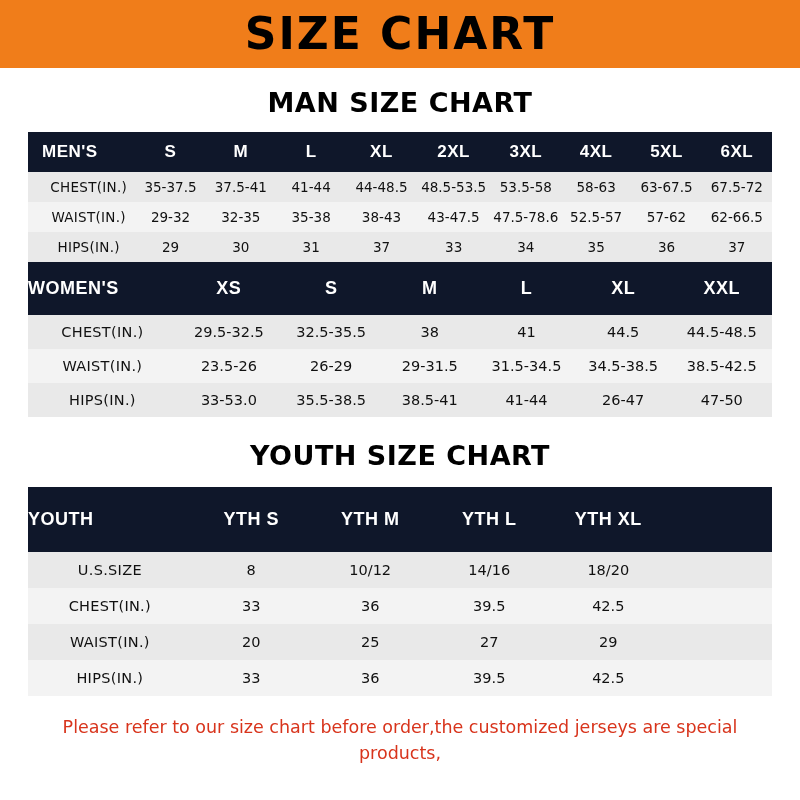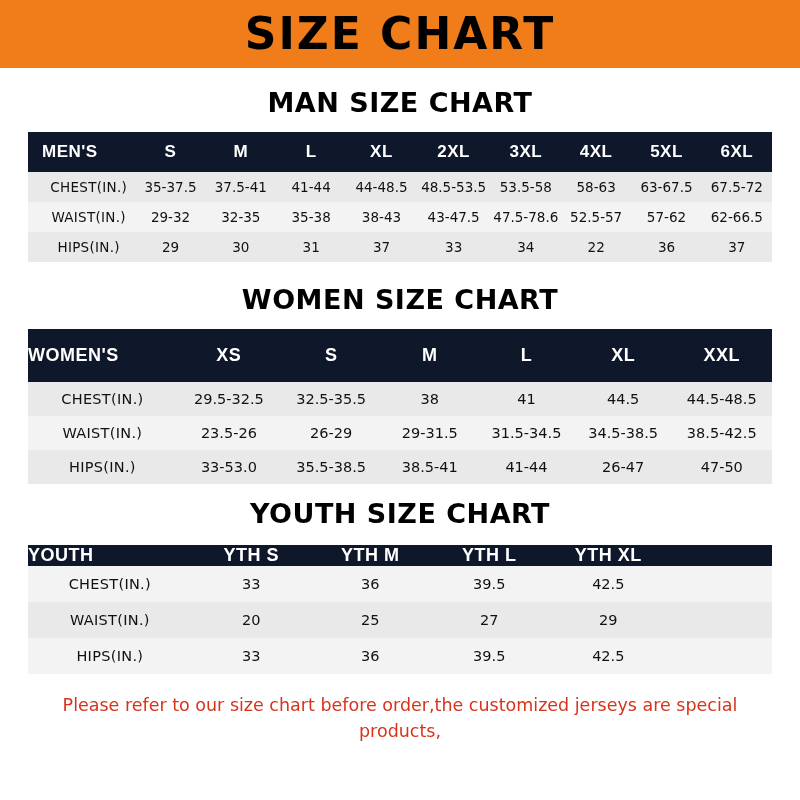--- a/index.html
+++ b/index.html
@@ -45,21 +45,21 @@
   .section-title {
     text-align: center;
     font-family: "DejaVu Sans", sans-serif;
     font-weight: bold;
     font-size: 27px;
     letter-spacing: 0.5px;
     color: #000000;
   }
   .t-man   { margin: 19px 0 14px 0; }
   .t-women { margin: 22px 0 14px 0; }
-  .t-youth { margin: 14px 0 16px 0; }
+  .t-youth { margin: 23px 0 16px 0; }
 
   
   table {
     width: 100%;
     border-collapse: collapse;
     table-layout: fixed;
   }
   thead th {
     background: #0f172a;
     color: #ffffff;
@@ -87,21 +87,21 @@
     letter-spacing: 0.3px;
     padding-left: 14px;
     text-align: center;
   }
   tbody tr.shade-a td { background: #e9e9e9; }
   tbody tr.shade-b td { background: #f3f3f3; }
 
   
   .women thead th { font-size: 18px; padding: 16px 0; }
   .women tbody td { font-size: 14.5px; padding: 9px 0; }
-  .youth thead th { font-size: 18px; padding: 0 0; }
+  .youth thead th { font-size: 18px; padding: 22px 0; }
   .youth tbody td { font-size: 14.5px; padding: 10px 0; }
 
   
   .note {
     margin-top: 18px;
     padding: 0 22px;
     text-align: center;
     color: #d8341c;
     font-family: "DejaVu Sans", sans-serif;
     font-size: 17.5px;
@@ -174,28 +174,27 @@
           <td>62-66.5</td>
         </tr>
         <tr class="shade-a">
           <td class="rowhead">HIPS(IN.)</td>
           <td>29</td>
           <td>30</td>
           <td>31</td>
           <td>37</td>
           <td>33</td>
           <td>34</td>
-          <td>22</td>
+          <td>35</td>
           <td>36</td>
           <td>37</td>
         </tr>
       </tbody>
     </table>
 
-    <div class="section-title t-women">WOMEN SIZE CHART</div>
     <table class="women">
       <colgroup>
         <col style="width:20%">
           <col style="width:14%">
           <col style="width:13.5%">
           <col style="width:13%">
         <col style="width:13%">
           <col style="width:13%">
           <col style="width:13.5%">
       </colgroup>
@@ -255,20 +254,28 @@
         <tr>
           <th class="rowhead">YOUTH</th>
           <th>YTH S</th>
           <th>YTH M</th>
           <th>YTH L</th>
           <th>YTH XL</th>
           <th></th>
         </tr>
       </thead>
       <tbody>
+        <tr class="shade-a">
+          <td class="rowhead">U.S.SIZE</td>
+          <td>8</td>
+          <td>10/12</td>
+          <td>14/16</td>
+          <td>18/20</td>
+          <td></td>
+        </tr>
         <tr class="shade-b">
           <td class="rowhead">CHEST(IN.)</td>
           <td>33</td>
           <td>36</td>
           <td>39.5</td>
           <td>42.5</td>
           <td></td>
         </tr>
         <tr class="shade-a">
           <td class="rowhead">WAIST(IN.)</td>

